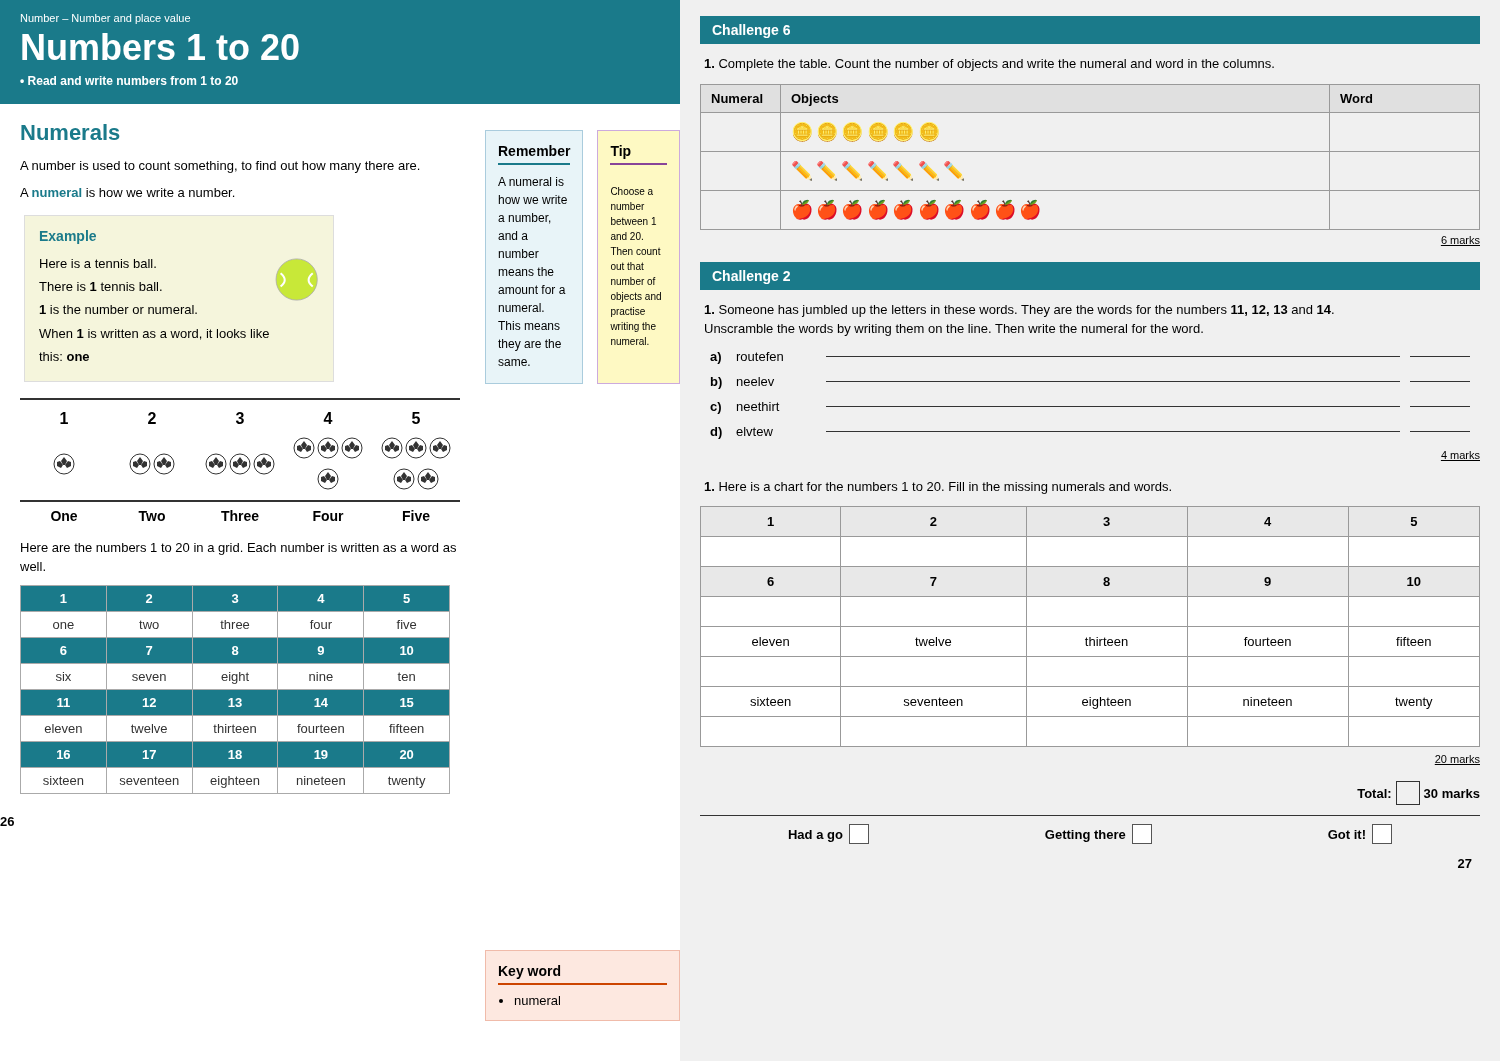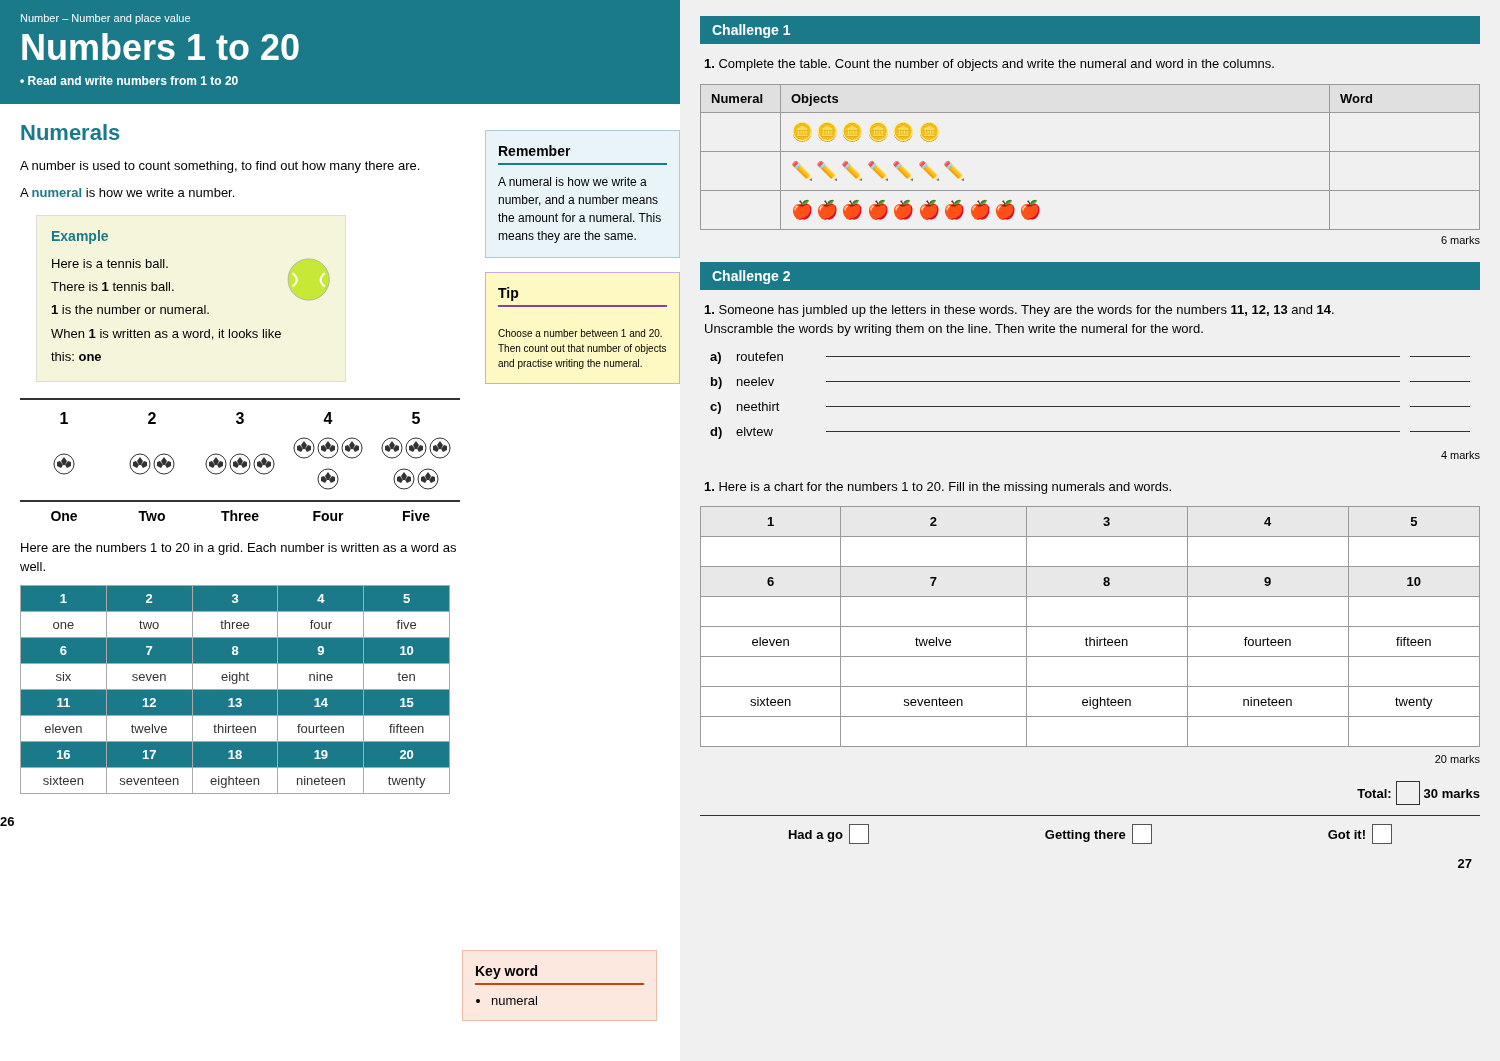--- a/index.html
+++ b/index.html
@@ -53,21 +53,21 @@
     .intro-text .bold-teal {
       color: #1a7a8a;
       font-weight: bold;
     }
 
     
     .example-box {
       background: #f5f5dc;
       border: 1px solid #ddd;
       padding: 12px 14px;
-      margin: 12px 16px;
+      margin: 12px 4px;
       width: 310px;
     }
     .example-box .example-title {
       color: #1a7a8a;
       font-weight: bold;
       font-size: 14px;
       margin-bottom: 8px;
     }
     .example-content {
       display: flex;
@@ -272,20 +272,21 @@
       width: auto;
     }
     .challenge1-table .word-col-c {
       width: 150px;
     }
 
     .marks-note {
       text-align: right;
       font-size: 11px;
       margin-bottom: 8px;
+      text-decoration: underline;
     }
 
     
     .objects-row {
       display: flex;
       gap: 3px;
       align-items: center;
       flex-wrap: wrap;
     }
     .anagram-item {
@@ -407,29 +408,28 @@
       padding: 16px 20px;
       width: 480px;
     }
 
     .left-side-boxes {
       position: absolute;
       right: 0;
       top: 130px;
       width: 195px;
       display: flex;
-      flex-direction: column;
       gap: 14px;
     }
 
     .bottom-left-boxes {
       position: absolute;
       right: 0;
       bottom: 40px;
-      width: 218px;
+      width: 195px;
     }
   </style>
 </head>
 <body>
 
 <div class="left-wrapper">
 
   <div class="header-banner">
     <div class="subtitle">Number – Number and place value</div>
     <h1>Numbers 1 to 20</h1>
@@ -674,21 +674,21 @@
 
     <div class="page-number-left" style="margin-left:-20px;padding-left:0;">26</div>
 
   </div>
 </div>
 
 <div class="right-panel">
   <div class="right-inner">
 
     <div class="challenge-section">
-      <div class="challenge-header">Challenge 1</div>
+      <div class="challenge-header">Challenge 6</div>
       <p class="challenge-text">
         <strong>1.</strong>
         Complete the table. Count the number of objects and write the numeral and word in the columns.
       </p>
       <table class="challenge1-table">
         <thead>
           <tr>
             <th class="numeral-col">Numeral</th>
             <th class="objects-col">Objects</th>
             <th class="word-col-c">Word</th>

